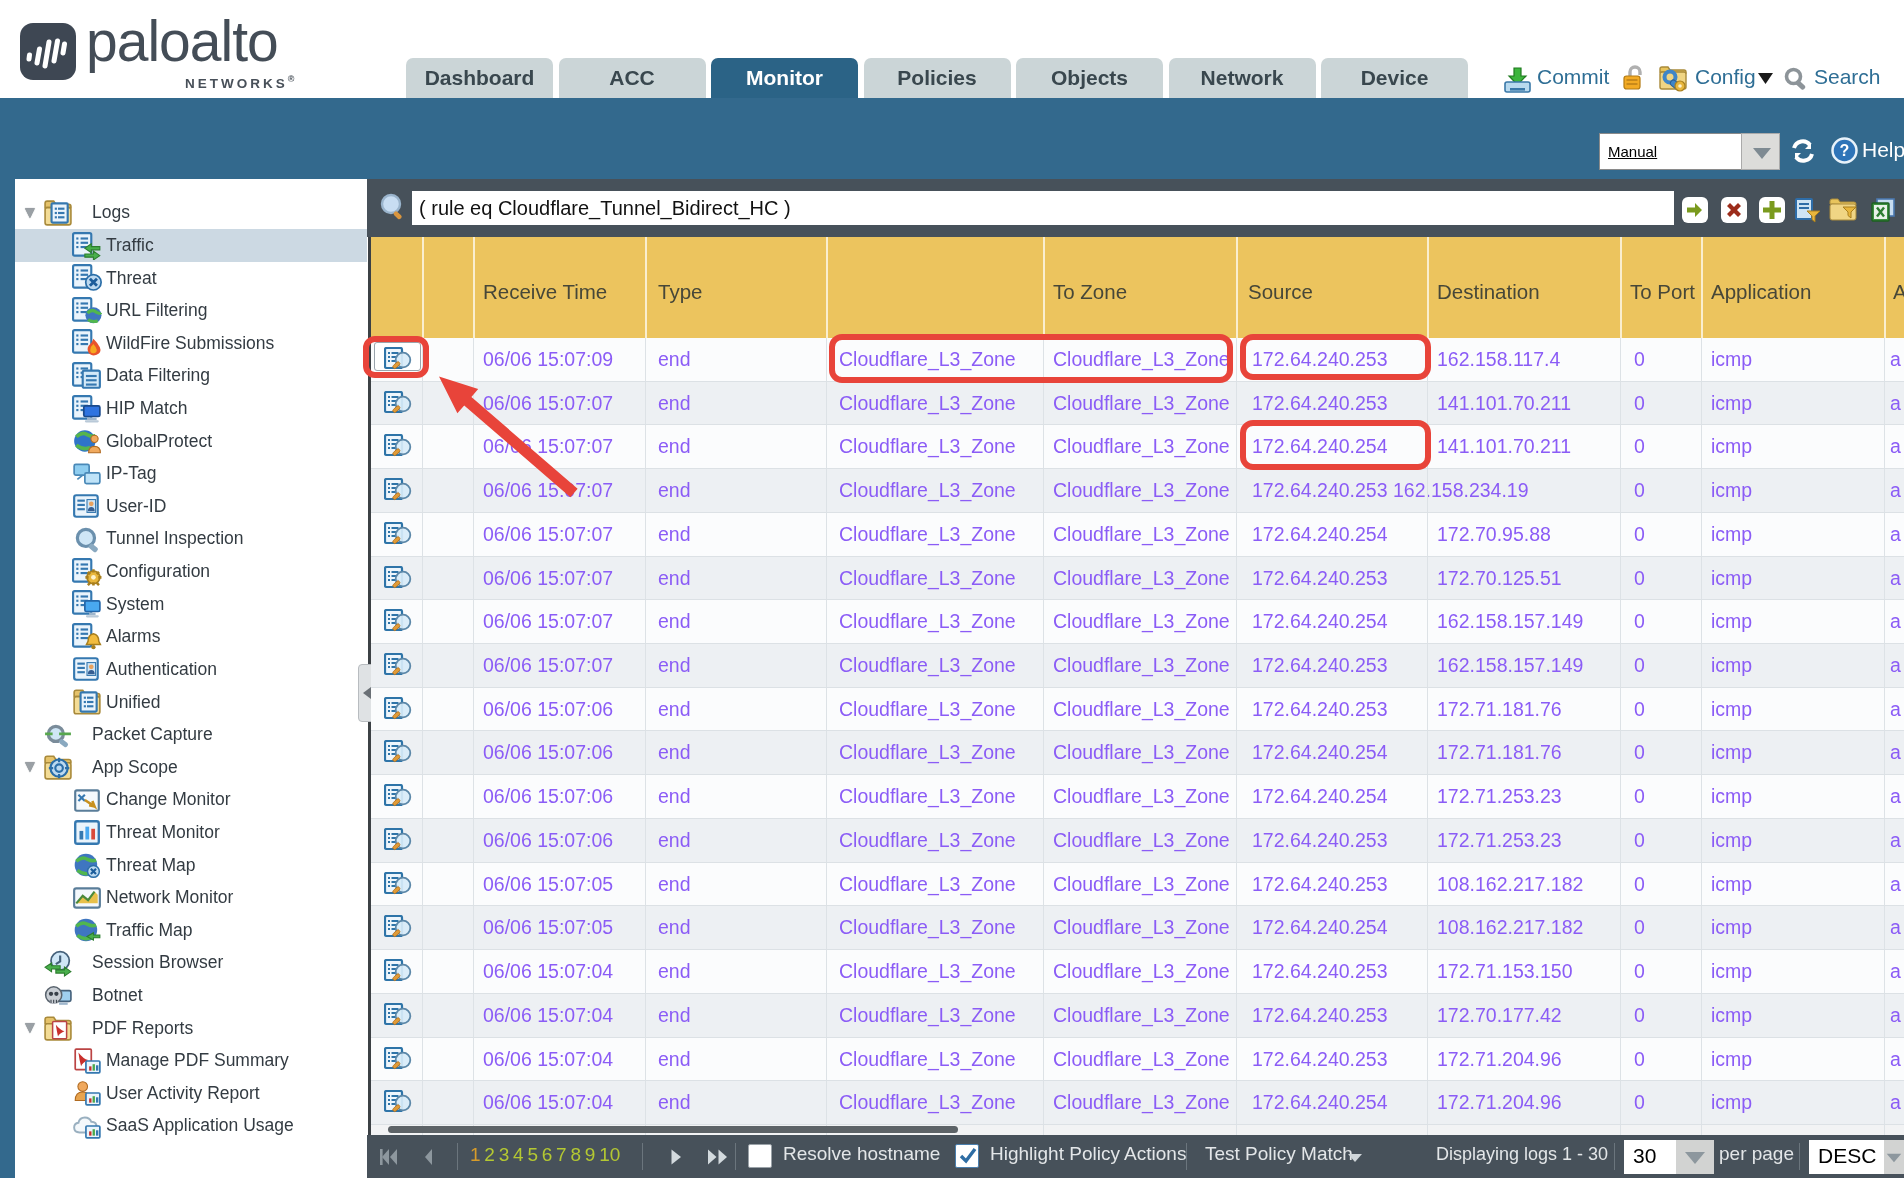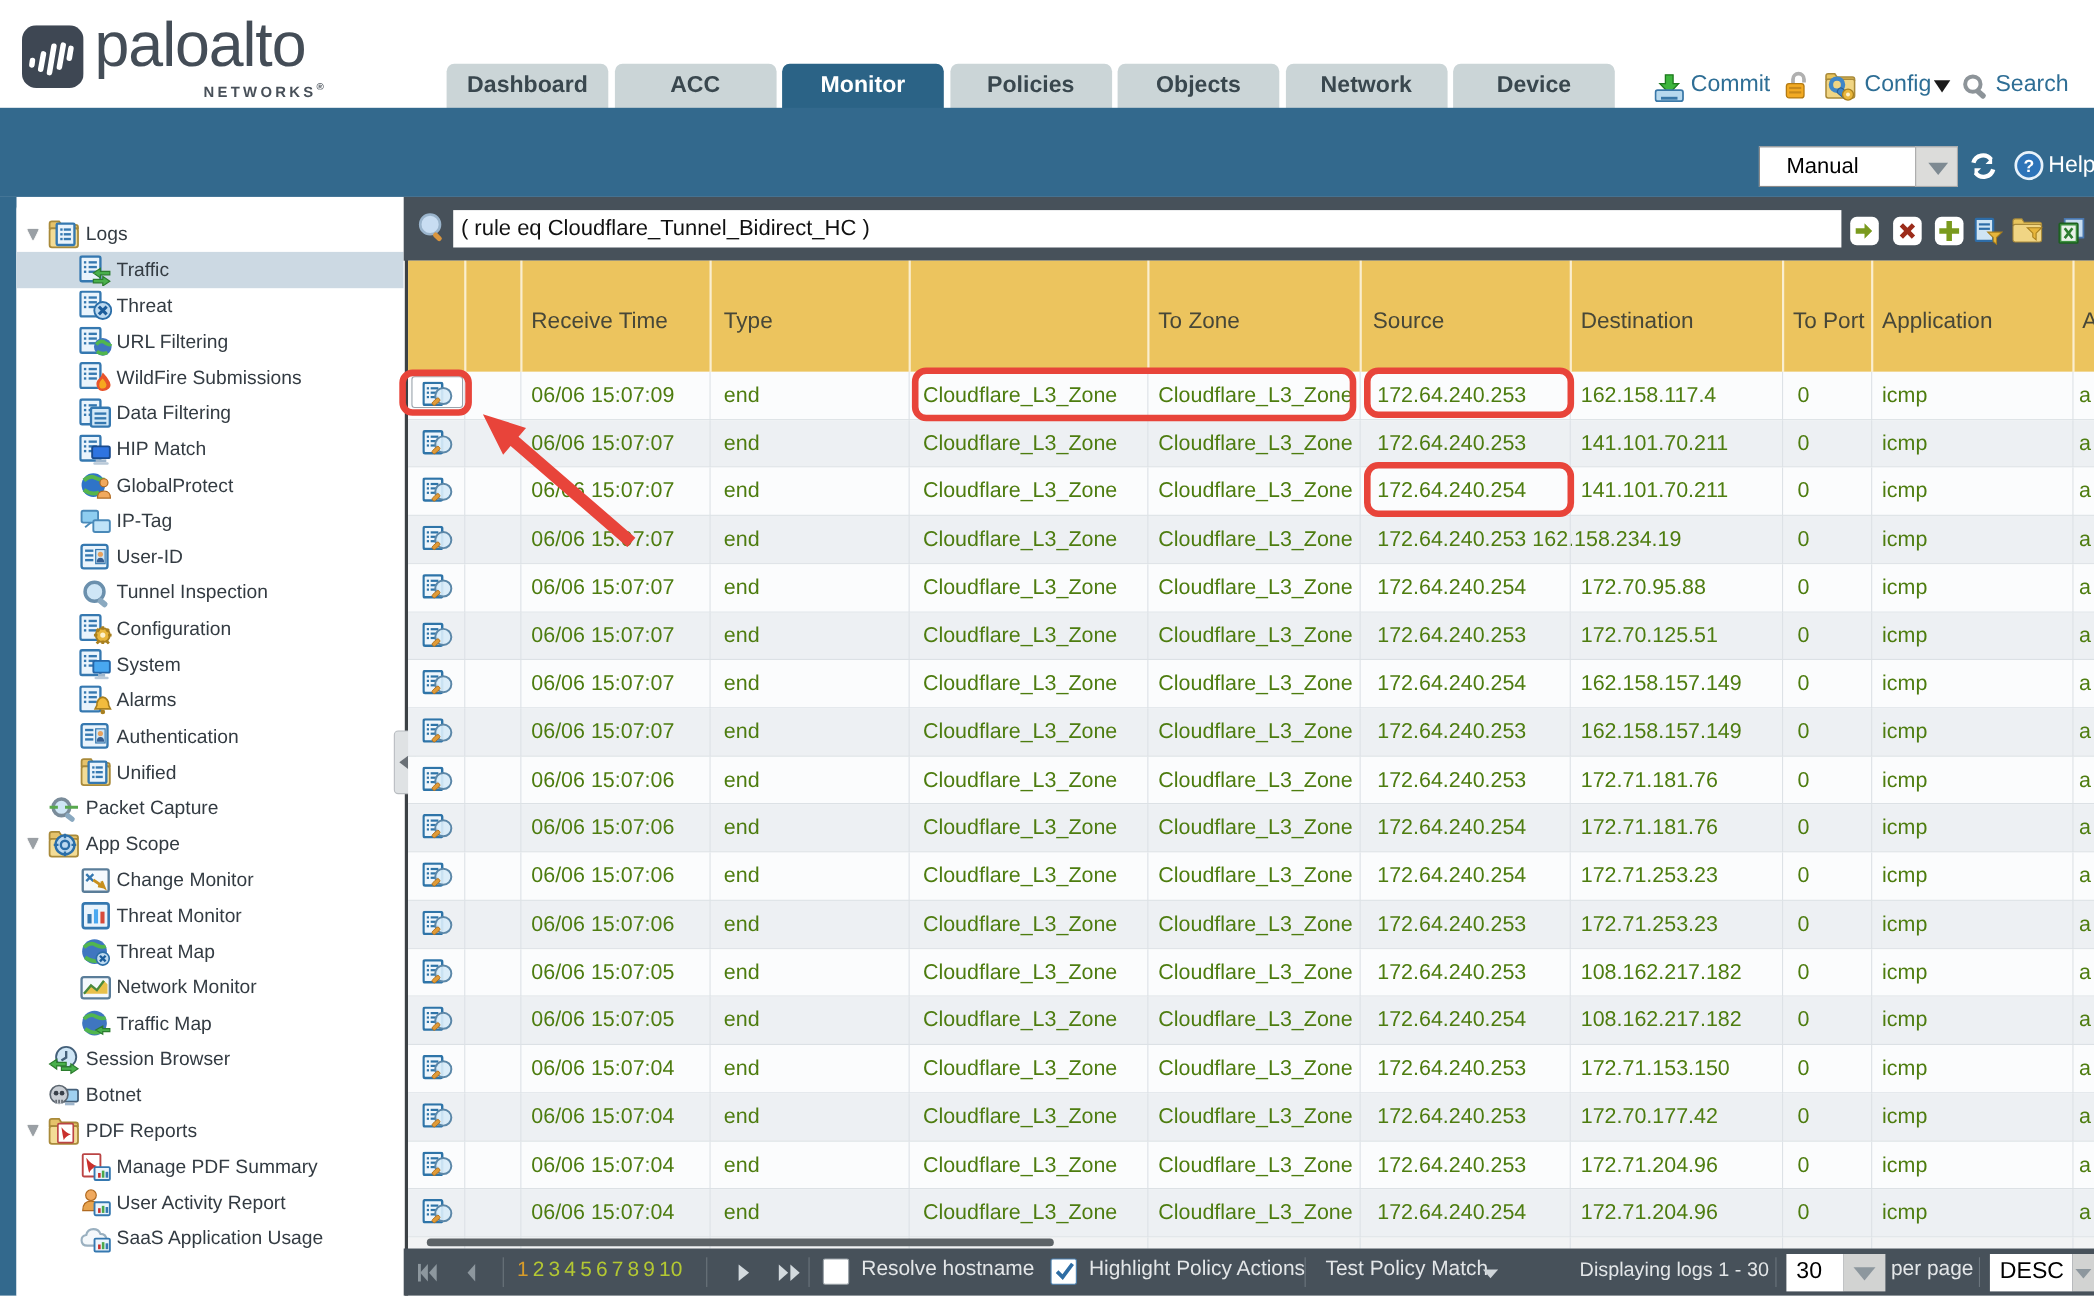--- a/index.html
+++ b/index.html
@@ -13,46 +13,46 @@
 
   .tab { position:absolute; top:58px; width:147px; height:41px; background:#cbd5d7; border-radius:7px 7px 0 0;
          color:#39474e; font-size:21px; font-weight:bold; text-align:center; line-height:40px; }
   .tab.active { background:#2b6386; color:#fff; }
 
   #hdr-right { position:absolute; top:64px; left:1495px; height:30px; color:#2e6e95; font-size:21px; }
 
   
   #band { position:absolute; left:0; top:98px; width:1904px; height:81px; background:#33698d; }
   #strip { position:absolute; left:0; top:179px; width:15px; height:999px; background:#33698d; }
-  #manual { position:absolute; left:1599px; top:35px; width:143px; height:37px; background:#fff; border:1px solid #8a8a8a; color:#000; font-size:20px; line-height:35px; padding-left:24px; }
+  #manual { position:absolute; left:1599px; top:35px; width:143px; height:37px; background:#fff; border:1px solid #8a8a8a; color:#000; font-size:15px; line-height:35px; padding-left:8px;text-decoration:underline; }
   #manual-btn { position:absolute; left:1741px; top:35px; width:39px; height:37px; background:#dcdcda; border:1px solid #aaa; }
   #helptxt { position:absolute; left:1862px; top:40px; color:#fff; font-size:21px; }
 
   
   #sidebar { position:absolute; left:15px; top:181px; width:352px; height:997px; background:#fff; border-radius:9px 0 0 0; overflow:hidden; }
   #divider { position:absolute; left:368px; top:181px; width:3px; height:997px; background:#3c4145; }
   .trow { position:relative; height:32.62px; display:flex; align-items:center; font-size:17.5px; color:#333b42; white-space:nowrap; }
   .trow .tri { position:absolute; left:6px; width:18px; text-align:center; color:#9aa0a5; font-size:17px; text-shadow:0 0 1px #6a7074; }
   .trow.d0 .ic { position:absolute; left:27px; width:32px; height:28px; }
-  .trow.d0 .lbl { position:absolute; left:63px; }
+  .trow.d0 .lbl { position:absolute; left:77px; }
   .trow.d1 .ic { position:absolute; left:57px; width:30px; height:28px; }
   .trow.d1 .lbl { position:absolute; left:91px; }
   .trow.sel { background:#ccd9e3; }
 
   
   #searchbar { position:absolute; left:367px; top:179px; width:1537px; height:58px; background:#47515a; }
   #sinput { position:absolute; left:45px; top:12px; width:1262px; height:34px; background:#fff; font-size:20px; color:#111; line-height:34px; padding-left:7px; white-space:nowrap;}
   .sbtn { position:absolute; top:18px; width:26px; height:26px; }
 
   #thead { position:absolute; left:371px; top:237px; width:1533px; height:101px; background:#ecc45e; color:#474738; font-size:20.5px; }
   .hcell { position:absolute; top:0; height:101px; line-height:110px; }
   .hsep { position:absolute; top:0; width:2px; height:101px; background:#fdf6e3; opacity:.85;}
 
   #rows { position:absolute; left:371px; top:338px; width:1533px; height:787px; }
-  .row { position:relative; width:1533px; height:43.72px; font-size:19.5px; color:#4d7c0f; }
+  .row { position:relative; width:1533px; height:43.72px; font-size:19.5px; color:#8b5cf6; }
   .row.odd { background:#fbfcfd; }
   .row.even { background:#edf0f3; }
   .cell { position:absolute; top:0; height:43.72px; line-height:42px; white-space:nowrap; }
   .vsep { position:absolute; top:0; width:1px; height:43.72px; background:#dde2e6; }
   .row-line { position:absolute; left:0; bottom:0; width:100%; height:1px; background:#dce1e5; }
   .dicon { position:absolute; left:13px; top:9px; width:29px; height:26px; }
 
   #scrollzone { position:absolute; left:371px; top:1125px; width:1533px; height:10px; background:#f2f3f4; }
   #hthumb { position:absolute; left:17px; top:1px; width:570px; height:7px; background:#5d6367; border-radius:4px; }
 

